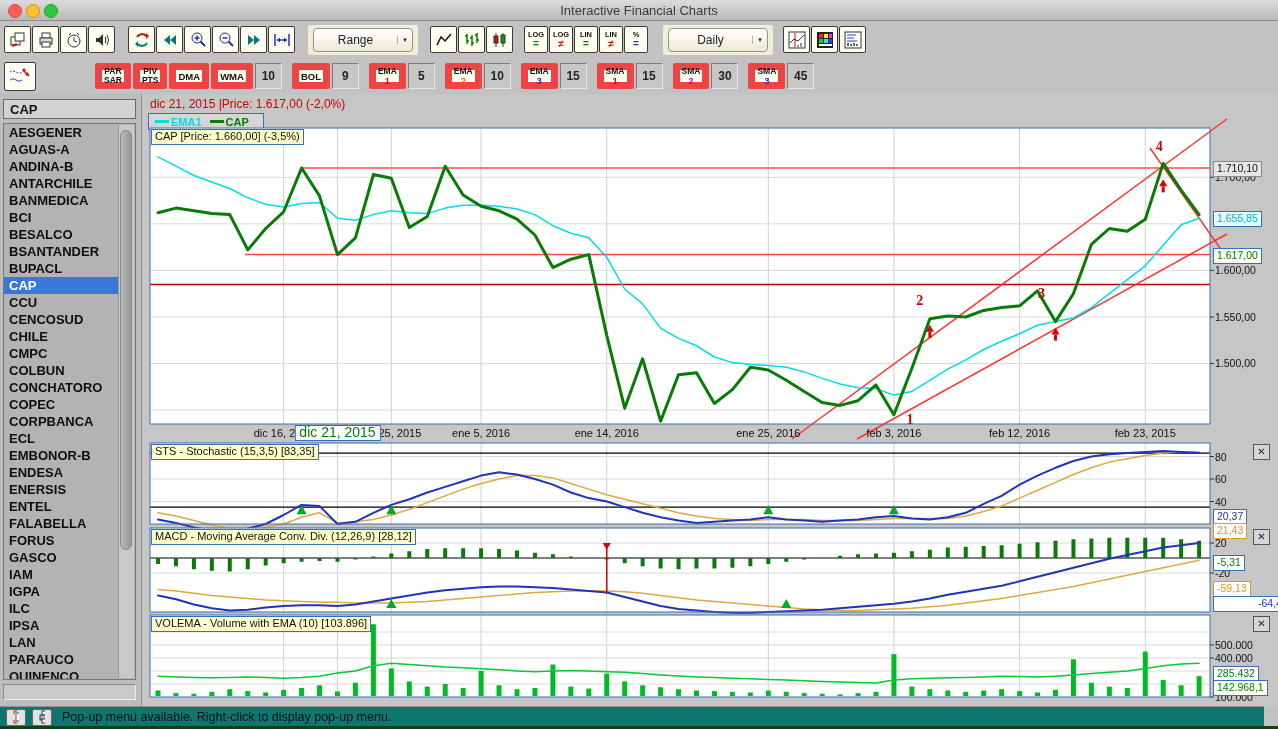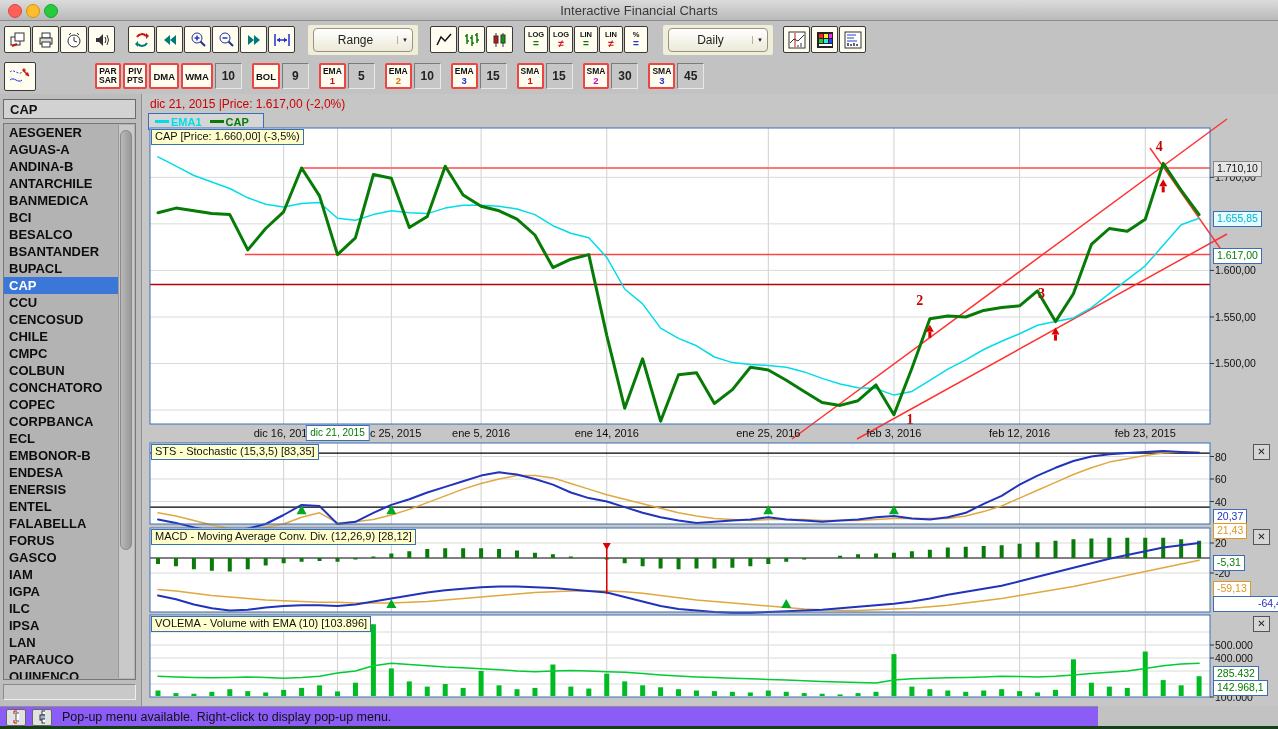--- a/index.html
+++ b/index.html
@@ -26,21 +26,21 @@
     background:linear-gradient(#ffffff,#ece9d8);border:1px solid #97947f;border-radius:4px;box-sizing:border-box;}
   .dd-label{flex:1;text-align:center;font-size:12px;color:#222;}
   .dd-arrow{width:14px;border-left:1px solid #b5b2a0;text-align:center;font-size:7px;color:#222;}
   .stackbtn{width:24px;height:27px;background:#fffdf0;border:1px solid #3a3a3a;border-radius:2px;
     margin-right:1px;display:flex;flex-direction:column;align-items:center;justify-content:center;
     font-weight:bold;box-sizing:border-box;}
   .stackbtn .t{font-size:7.5px;color:#111;line-height:8px;}
   .stackbtn .s{font-size:10px;line-height:10px;}
   .sym-green{color:#0a7a0a}.sym-red{color:#cc1111}.sym-blue{color:#2233cc}
   
-  .t2btn{height:26px;min-width:22px;background:#fffdf0;border:2px solid #ef4444;border-radius:2px;
+  .t2btn{height:26px;min-width:22px;background:#fffdf0;border:7px solid #ef4444;border-radius:2px;
     margin-right:2px;display:flex;flex-direction:column;align-items:center;justify-content:center;
     font-weight:bold;padding:0 2px;box-sizing:border-box;}
   .t2btn .ln{font-size:8.5px;line-height:9px;color:#111;}
   .t2btn .sub{font-size:9.5px;line-height:10px;}
   .t2val{height:26px;width:27px;background:#c6c6c6;border:1px solid #8a8a8a;border-top-color:#7a7a7a;
     border-left-color:#7a7a7a;border-bottom-color:#e8e8e8;border-right-color:#e8e8e8;
     margin-right:3px;display:flex;align-items:center;justify-content:center;
     font-size:12px;font-weight:bold;color:#222;box-sizing:border-box;}
   .t2gap{width:7px;}
   
@@ -70,26 +70,26 @@
     font-size:11px;color:#111;padding:0 3px;white-space:nowrap;z-index:5;}
   .ytick{position:absolute;left:1073px;font-size:10.5px;color:#111;white-space:nowrap;z-index:2;}
   .vbox{position:absolute;left:1071px;height:14px;line-height:13px;font-size:10.5px;padding:0 3px;
     background:#fff;border:1px solid #3b6fb5;white-space:nowrap;z-index:4;}
   .vb-gray{background:#e6e6e6;border-color:#8a8a8a;color:#111;}
   .vb-cyan{background:#e4fbff;color:#00b5cc;}
   .vb-green{color:#067c06;}
   .vb-blue{color:#2233bb;}
   .vb-orange{color:#dd9922;border-color:#dd9922;}
   .xlabel{position:absolute;top:333px;font-size:11px;color:#111;white-space:nowrap;transform:translateX(-50%);z-index:2;}
-  .xlabel-box{position:absolute;top:331px;height:14px;line-height:13px;font-size:10px;color:#067c06;
+  .xlabel-box{position:absolute;top:331px;height:14px;line-height:13px;font-size:14px;color:#067c06;
     background:#fff;border:1px solid #3b6fb5;padding:0 4px;white-space:nowrap;transform:translateX(-50%);z-index:3;}
   .pclose{position:absolute;left:1111px;width:17px;height:16px;background:#d6d6d6;border:1px solid #555;
     box-sizing:border-box;font-size:10px;line-height:14px;text-align:center;color:#222;z-index:5;}
   
-  .statusbar{position:absolute;left:0;top:706px;width:1098px;height:20px;background:#8b5cf6;
+  .statusbar{position:absolute;left:0;top:706px;width:1264px;height:20px;background:#0f766e;
     border-top:1px solid #8e8e8e;display:flex;align-items:center;}
   .sbtn{width:20px;height:17px;background:#e2e2e2;border:1px solid #666;border-radius:2px;
     margin-left:6px;display:flex;align-items:center;justify-content:center;box-sizing:border-box;}
   .sb-text{margin-left:10px;font-size:12.5px;color:#111;}
   .desktop-strip{position:absolute;left:0;top:726px;width:1278px;height:3px;background:#173f17;}
 </style>
 </head>
 <body>
 
 <div class="window">

